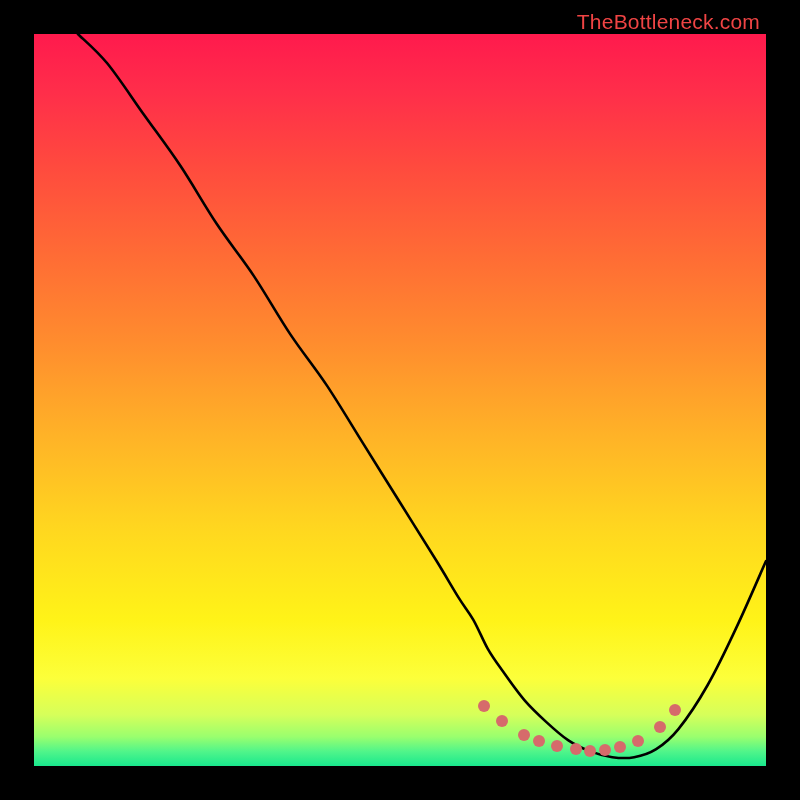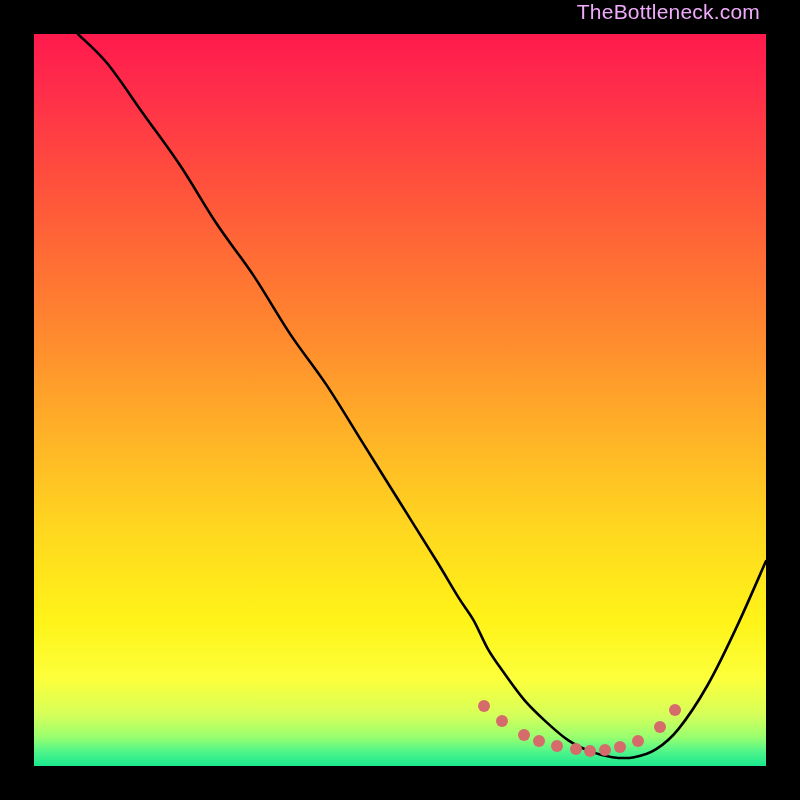--- a/index.html
+++ b/index.html
@@ -13,21 +13,21 @@
  #ff6b35 30%,
  #ff8c2e 42%,
  #ffb327 55%,
  #ffd81f 68%,
  #fff318 80%,
  #fcff3a 88%,
  #d6ff5a 93%,
  #9aff6e 96%,
  #51f58a 98%,
  #19e88d 100%)}
-.watermark{position:absolute;right:40px;top:0;color:#f0abfc;font-size:21px;letter-spacing:0.2px}
+.watermark{position:absolute;right:40px;top:10px;color:#ef4444;font-size:21px;letter-spacing:0.2px}
 svg.curve{position:absolute;left:0;top:0}
 .dot{position:absolute;width:12px;height:12px;border-radius:50%;background:#d66b6b;transform:translate(-50%,-50%)}
 </style>
 </head>
 <body>
 
 <div class="frame">
   <div class="plot">
     <div class="grad"></div>
     <svg class="curve" width="732" height="732" viewBox="0 0 732 732">

